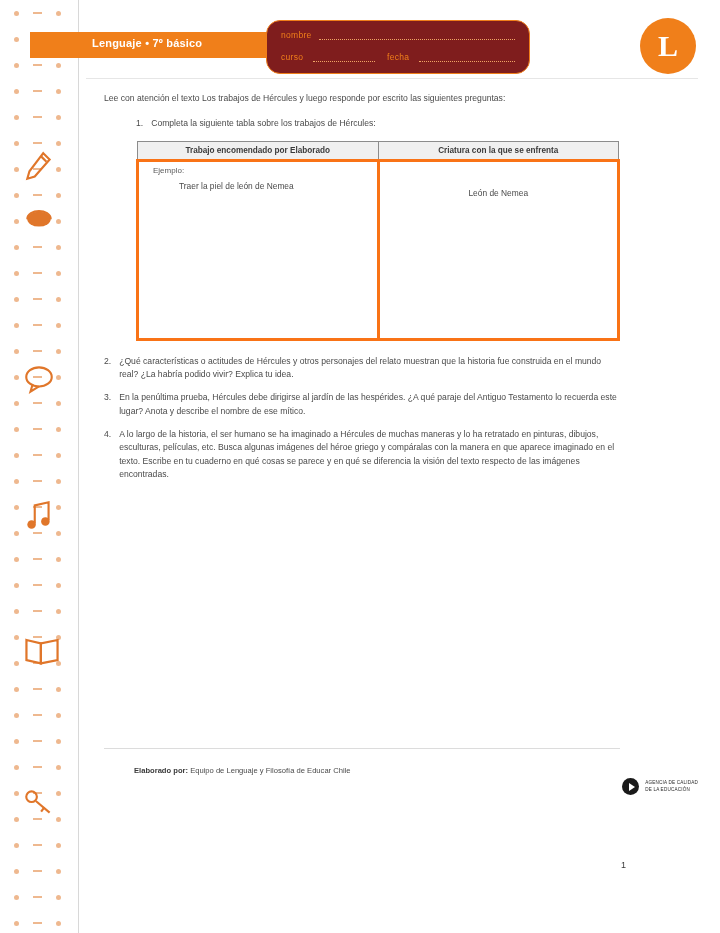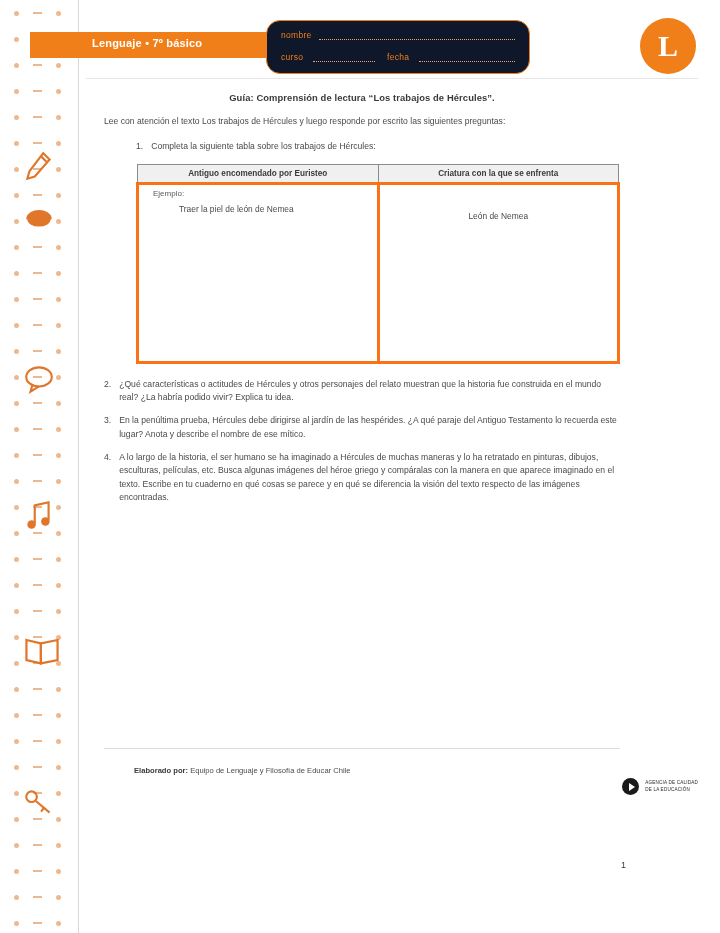--- a/index.html
+++ b/index.html
@@ -97,21 +97,21 @@
     white-space: nowrap;
   }
   .field-box {
     position: absolute;
     left: 236px;
     top: 2px;
     width: 262px;
     height: 52px;
     border: 1.4px solid #f07f1a;
     border-radius: 14px;
-    background: #0f172a;
+    background: #7f1d1d;
   }
   .field {
     position: absolute;
     font-size: 8.5px;
     color: #f07f1a;
     letter-spacing: .3px;
   }
   .field-line {
     position: absolute;
     border-bottom: 1px dotted #f0a565;
@@ -500,33 +500,32 @@
       <span class="field" style="left:120px; top:31px;">fecha</span>
       <span class="field-line" style="left:152px; top:40px; width:96px;"></span>
     </div>
 
     <div class="logo-circle">L</div>
   </div>
   <div class="header-rule"></div>
 
   <div class="content">
 
-    <h1 class="doc-title">Guía: Comprensión de lectura “Los trabajos de Hércules”.</h1>
 
     <p class="intro">Lee con atención el texto Los trabajos de Hércules y luego responde por escrito las siguientes preguntas:</p>
 
     <div class="q-item q1">
       <span class="q-num">1.</span>
       <span class="q-text">Completa la siguiente tabla sobre los trabajos de Hércules:</span>
     </div>
 
     <table class="work-table">
       <thead>
         <tr>
-          <th>Antiguo encomendado por Euristeo</th>
+          <th>Trabajo encomendado por Elaborado</th>
           <th>Criatura con la que se enfrenta</th>
         </tr>
       </thead>
       <tbody>
         <tr>
           <td>
             <div class="cell-sub">Ejemplo:</div>
             <div class="cell-line">Traer la piel de león de Nemea</div>
           </td>
           <td>

